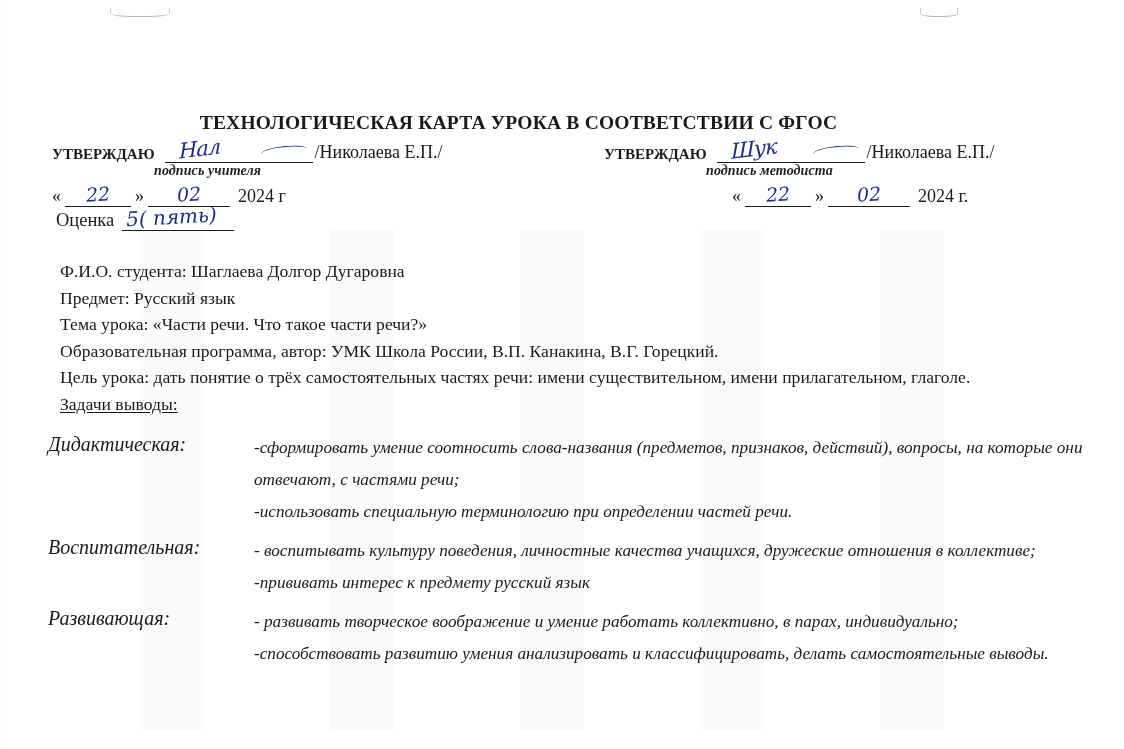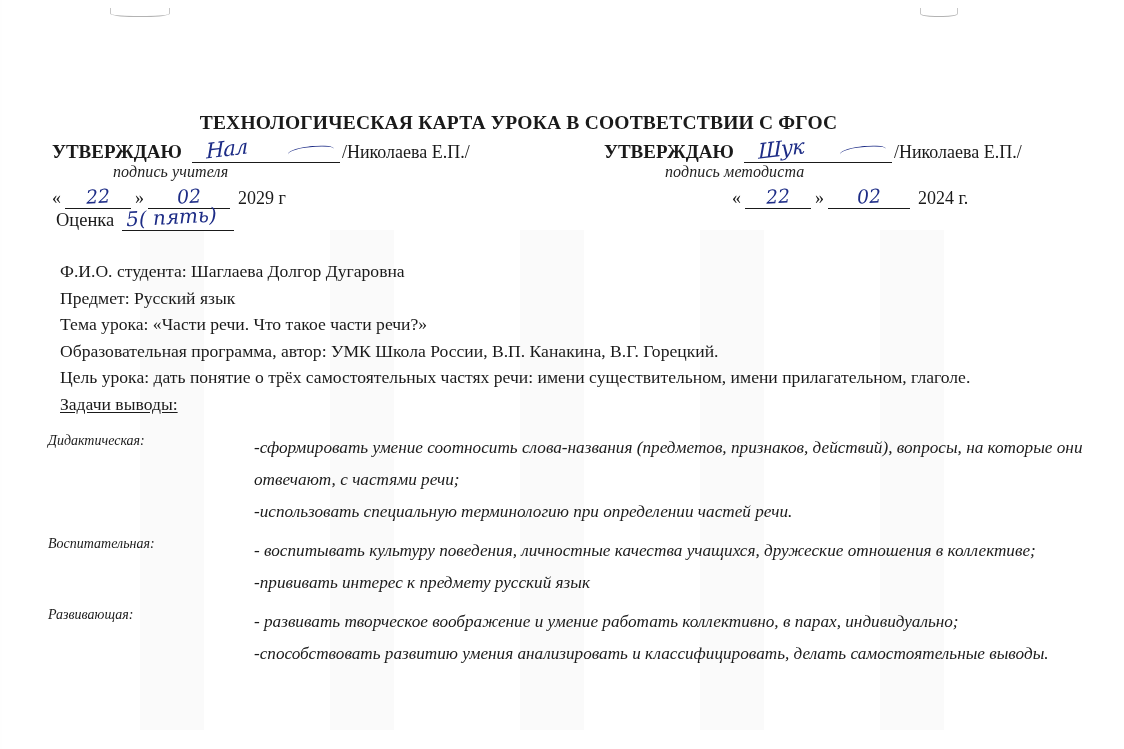--- a/index.html
+++ b/index.html
@@ -73,21 +73,21 @@
     font-size: 18px;
   }
   .approve-left  { left: 52px;  top: 140px; width: 470px; }
   .approve-right { left: 604px; top: 140px; width: 470px; }
 
   .approve-line1 {
     display: flex;
     align-items: flex-end;
     white-space: nowrap;
   }
-  .approve-word { font-weight: bold; font-size: 19px; }
+  .approve-word { font-weight: bold; font-size: 15px; }
   .sig-slot {
     position: relative;
     display: inline-block;
     width: 148px;
     height: 22px;
     margin: 0 2px 0 10px;
     border-bottom: 1.4px solid #1a1a1a;
   }
   .sig-slot .sig {
     position: absolute;
@@ -107,25 +107,26 @@
     bottom: 5px;
     width: 46px;
     height: 10px;
     border-top: 1.6px solid #1d2c86;
     border-radius: 60% 40% 0 0;
     transform: rotate(-4deg);
   }
   .approve-name { font-size: 18px; }
 
   .sig-caption {
-    margin-left: 61px;
-    font-style: italic;
-    font-size: 16px;
+    margin-left: 102px;
+    font-style: italic;
+    font-size: 14px;
     color: #222;
     letter-spacing: 0.1px;
+    font-weight: bold;
   }
 
   .date-line {
     margin-top: 7px;
     display: flex;
     align-items: flex-end;
     white-space: nowrap;
     font-size: 18px;
   }
   .quote-mark { font-size: 18px; }
@@ -205,21 +206,21 @@
   }
   .task-row {
     display: flex;
     align-items: flex-start;
     margin-bottom: 7px;
   }
   .task-label {
     width: 206px;
     flex: 0 0 206px;
     font-style: italic;
-    font-size: 14px;
+    font-size: 20px;
     padding-top: 1px;
   }
   .task-items {
     flex: 1;
     font-style: italic;
     line-height: 32px;
   }
   .task-items div { font-style: italic; }
 </style>
 </head>
@@ -251,21 +252,21 @@
     <div class="sig-caption">подпись учителя</div>
     <div class="date-line">
       <span class="quote-mark">«</span>
       <span class="date-slot day">
         <span class="hw">22</span>
       </span>
       <span class="quote-mark">»</span>
       <span class="date-slot mon">
         <span class="hw">02</span>
       </span>
-      <span class="year-txt">2029 г</span>
+      <span class="year-txt">2024 г</span>
     </div>
   </div>
 
   <div class="approve-block approve-right">
     <div class="approve-line1">
       <span class="approve-word">УТВЕРЖДАЮ</span>
       <span class="sig-slot">
         <span class="sig">Шук</span>
         <span class="sig-flourish"></span>
       </span>

